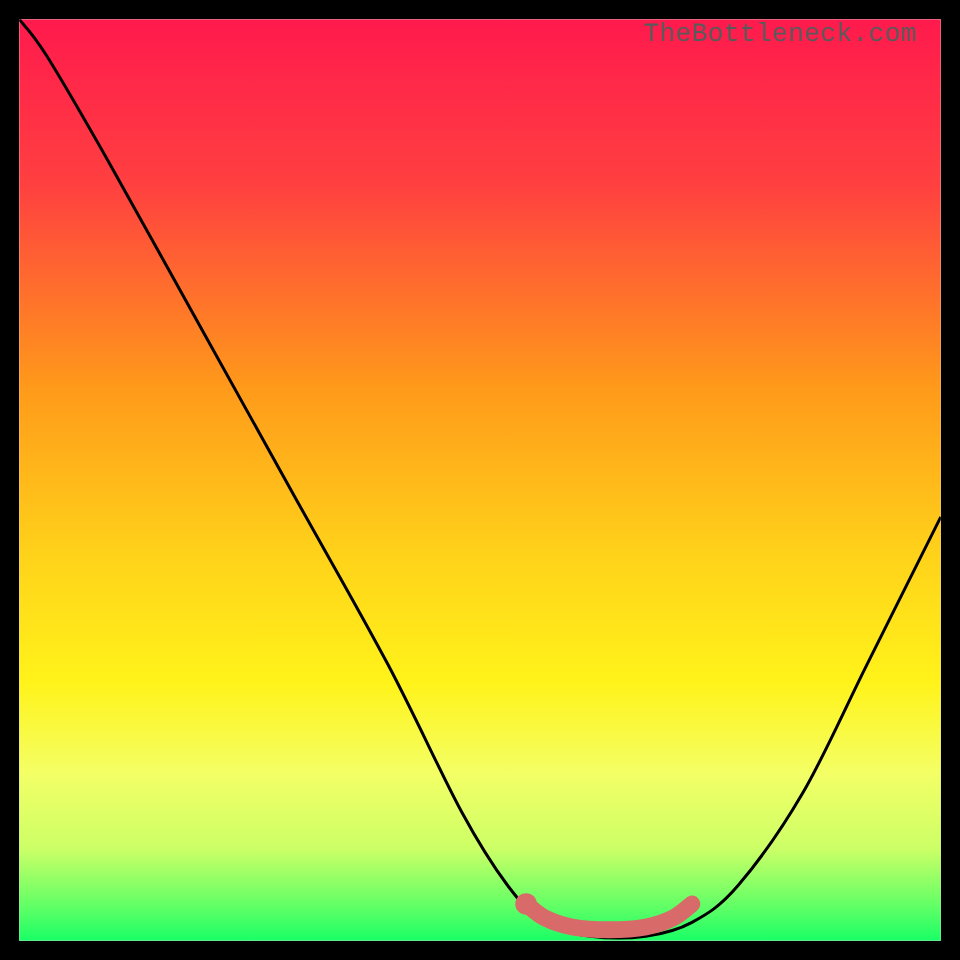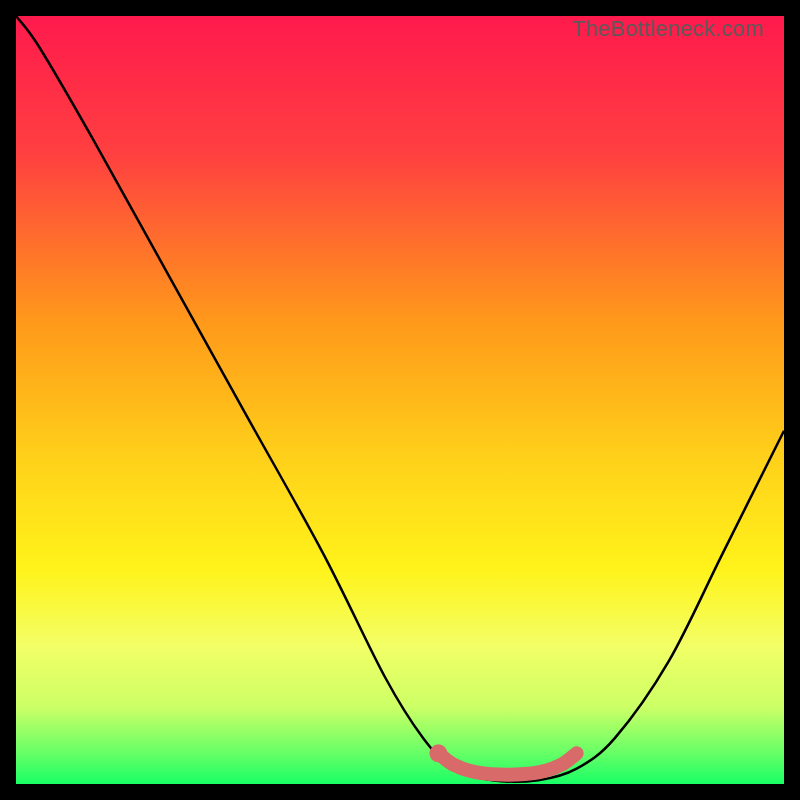--- a/index.html
+++ b/index.html
@@ -11,20 +11,21 @@
     overflow: hidden;
     font-family: Arial, Helvetica, sans-serif;
   }
   .frame {
     position: absolute;
     left: 16px;
     top: 16px;
     width: 768px;
     height: 768px;
     background: #ffffff;
+    font-family: Liberation Mono, monospace;
   }
   .watermark {
     position: absolute;
     top: 0px;
     right: 20px;
     color: #5a5a5a;
     font-size: 22px;
     font-weight: 500;
     letter-spacing: 0.2px;
     z-index: 10;

